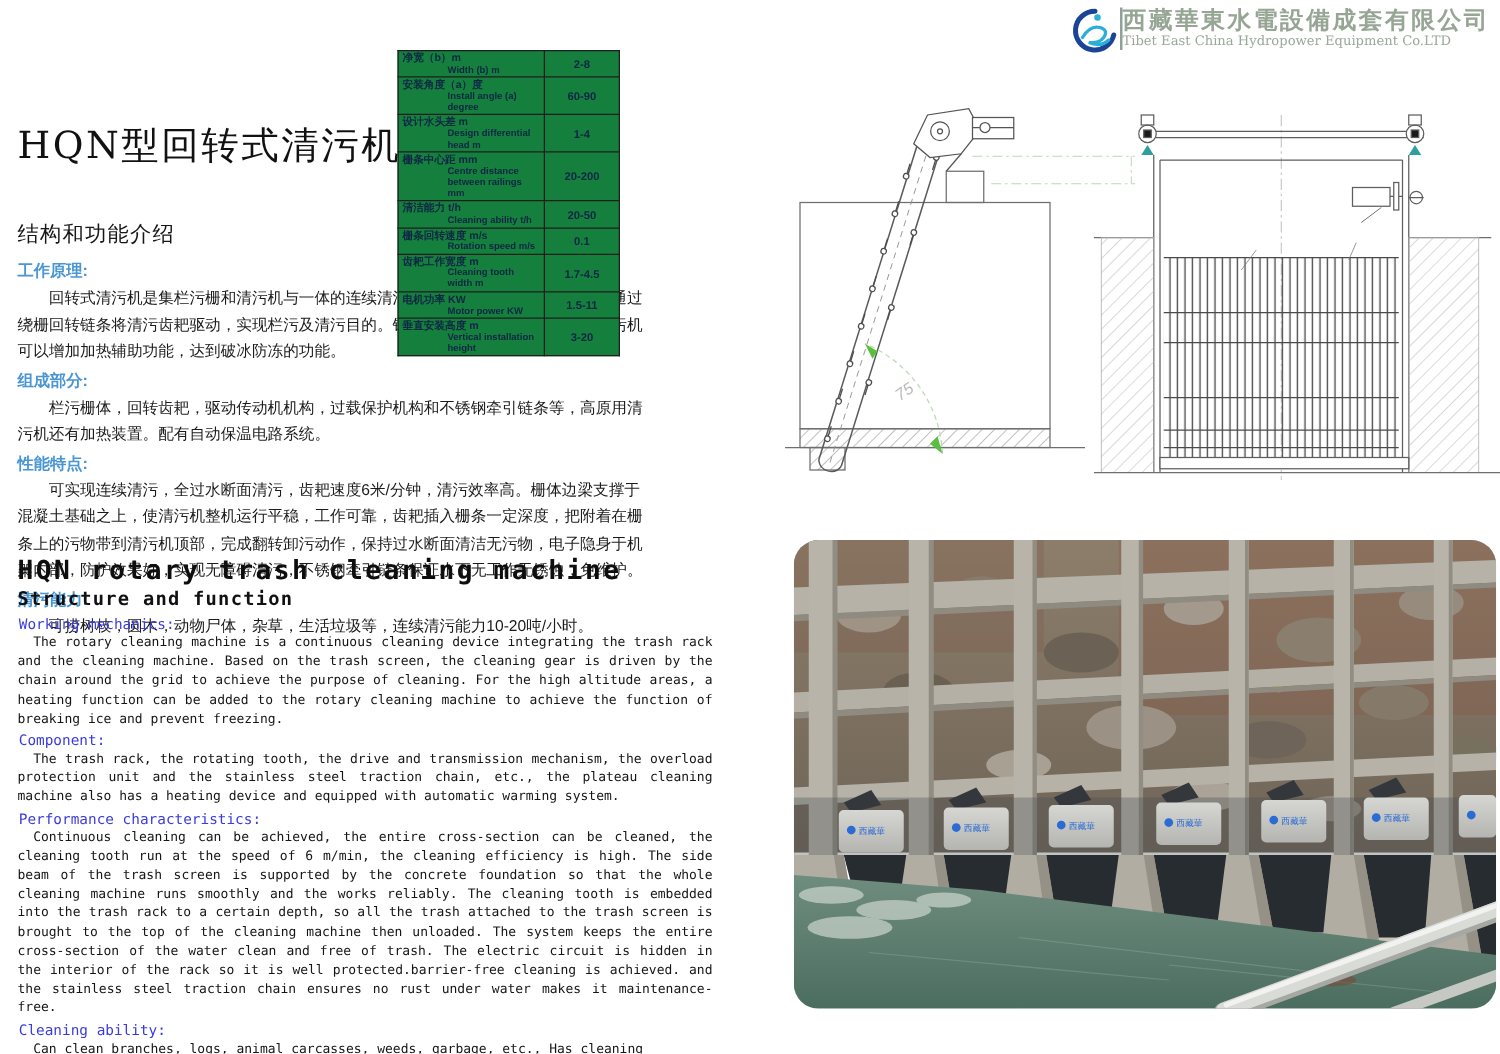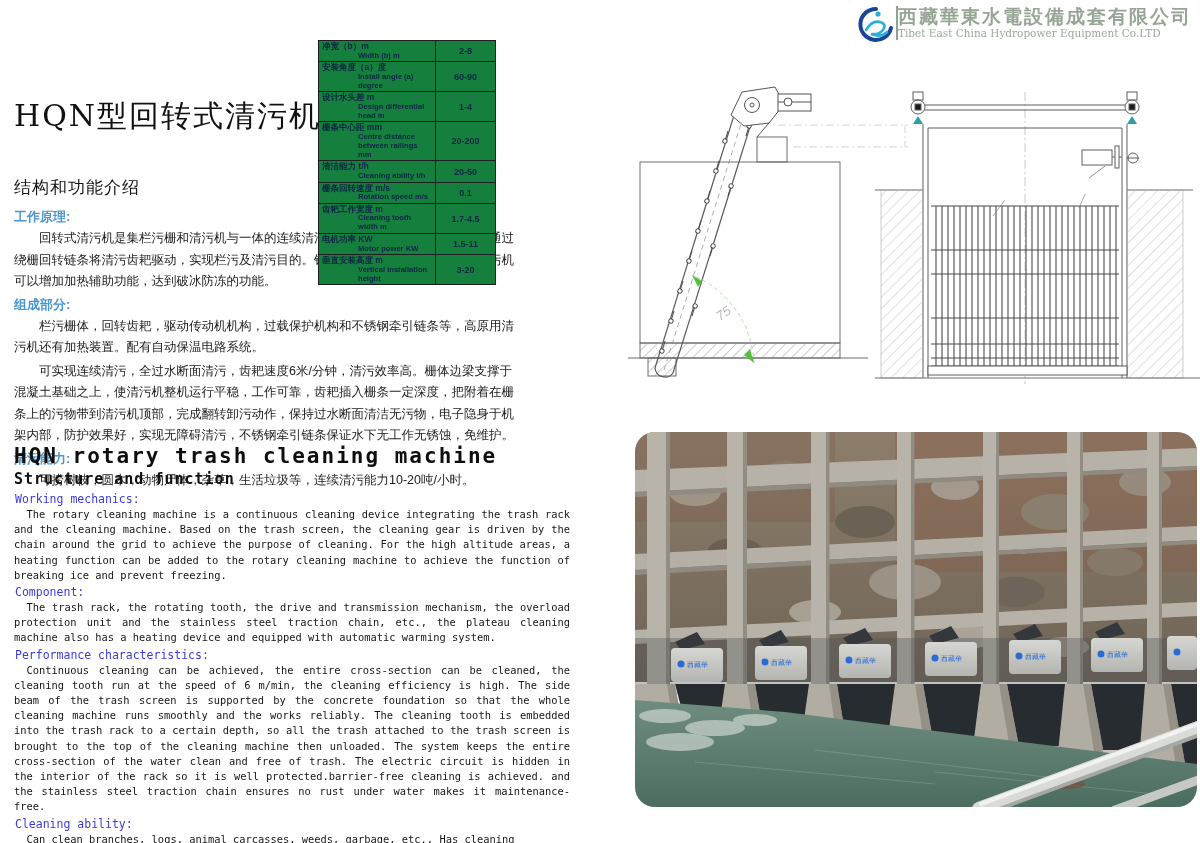--- a/index.html
+++ b/index.html
@@ -71,20 +71,21 @@
   </div>
 
   <div class="title-zh">HQN型回转式清污机</div>
   <div class="subtitle-zh">结构和功能介绍</div>
 
   <div class="zh-sections">
     <div class="zh-head">工作原理:</div>
     <p class="zh-body">回转式清污机是集栏污栅和清污机与一体的连续清污捞渣装置。以栏污栅为基础，通过绕栅回转链条将清污齿耙驱动，实现栏污及清污目的。针对高原高海拔地区，回转式清污机可以增加加热辅助功能，达到破冰防冻的功能。</p>
     <div class="zh-head">组成部分:</div>
     <p class="zh-body">栏污栅体，回转齿耙，驱动传动机机构，过载保护机构和不锈钢牵引链条等，高原用清污机还有加热装置。配有自动保温电路系统。</p>
+    <div class="zh-head">性能特点:</div>
     <p class="zh-body">可实现连续清污，全过水断面清污，齿耙速度6米/分钟，清污效率高。栅体边梁支撑于混凝土基础之上，使清污机整机运行平稳，工作可靠，齿耙插入栅条一定深度，把附着在栅条上的污物带到清污机顶部，完成翻转卸污动作，保持过水断面清洁无污物，电子隐身于机架内部，防护效果好，实现无障碍清污，不锈钢牵引链条保证水下无工作无锈蚀，免维护。</p>
     <div class="zh-head">清污能力:</div>
     <p class="zh-body">可捞树枝，圆木，动物尸体，杂草，生活垃圾等，连续清污能力10-20吨/小时。</p>
   </div>
 
   <div class="title-en">HQN rotary trash cleaning machine</div>
   <div class="subtitle-en">Structure and function</div>
   <div class="en-sections">
     <div class="en-head">Working mechanics:</div>
     <p class="en-body">The rotary cleaning machine is a continuous cleaning device integrating the trash rack and the cleaning machine. Based on the trash screen, the cleaning gear is driven by the chain around the grid to achieve the purpose of cleaning. For the high altitude areas, a heating function can be added to the rotary cleaning machine to achieve the function of breaking ice and prevent freezing.</p>

